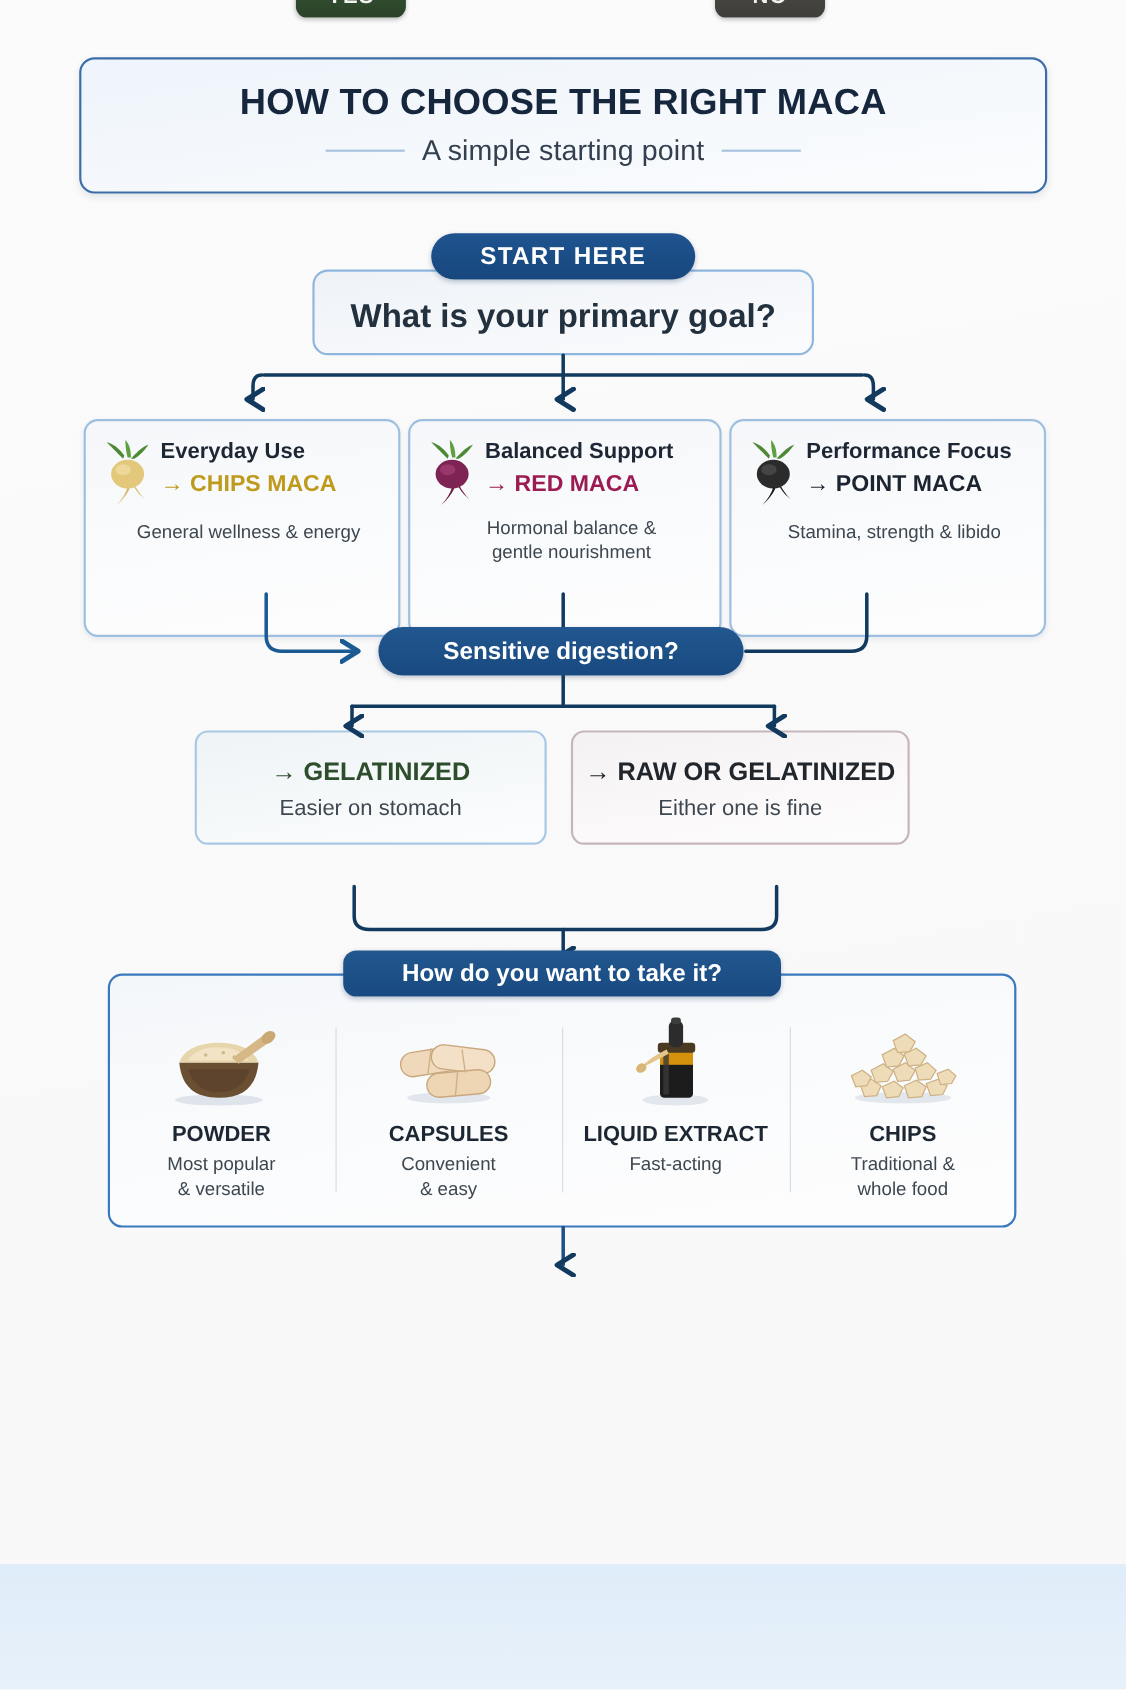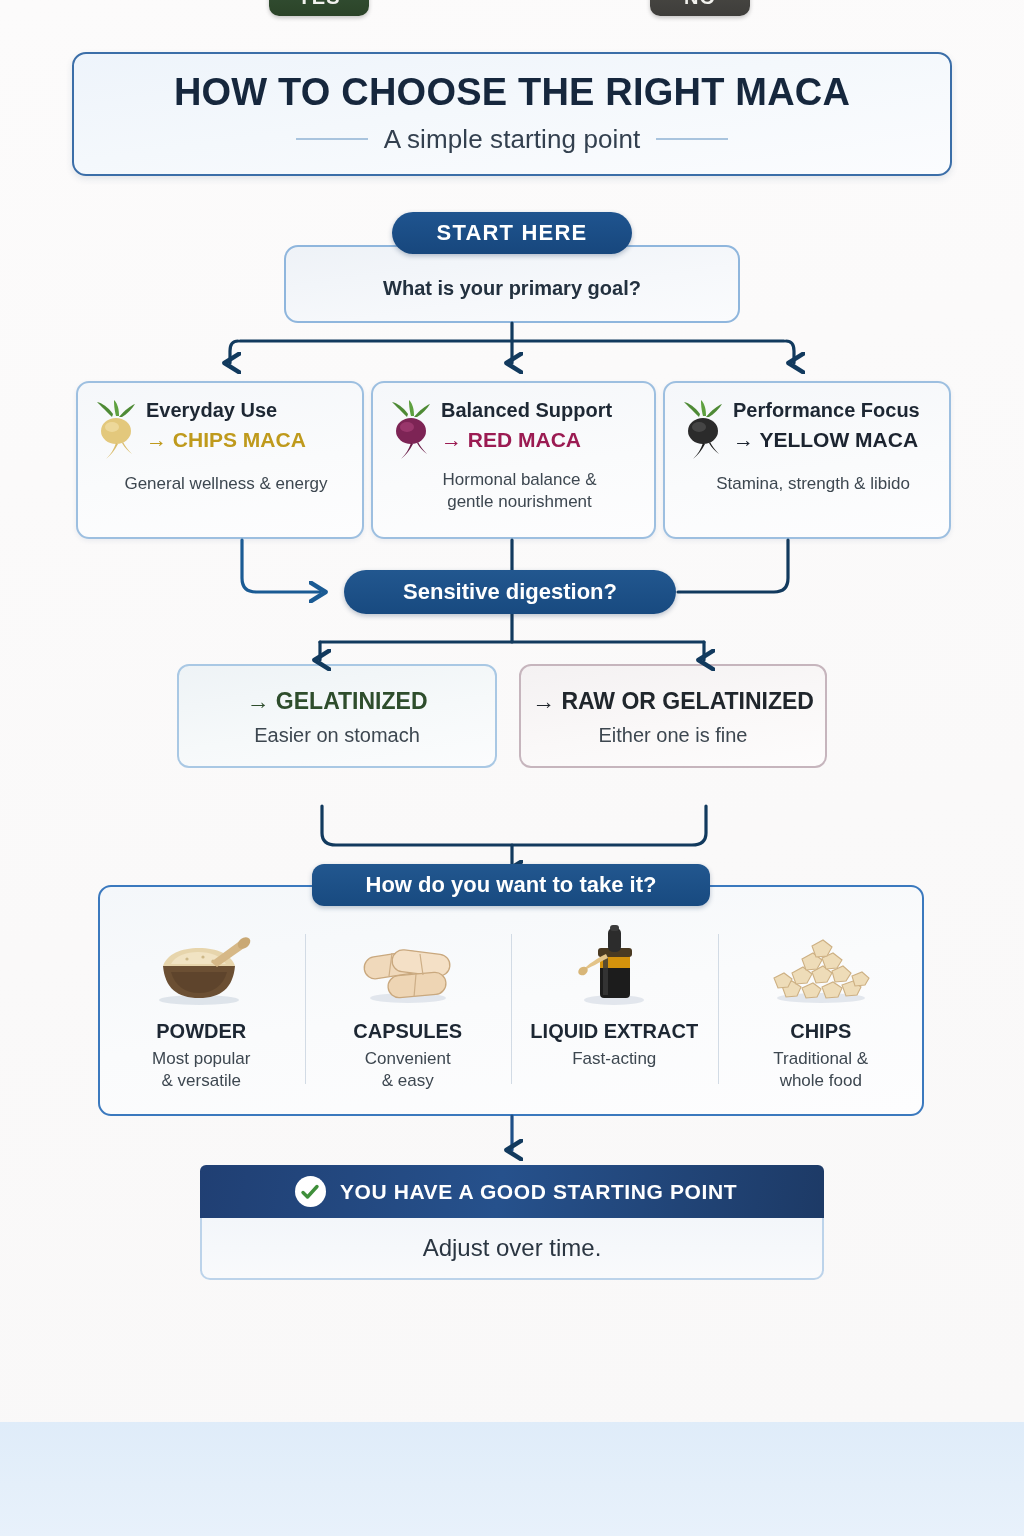--- a/index.html
+++ b/index.html
@@ -41,21 +41,21 @@
     border: 2px solid #3b6ea8;
     border-radius: 14px;
     background: linear-gradient(172deg, #eef4fb 0%, #f4f8fc 45%, #fbfcfe 100%);
     box-shadow: 0 3px 7px rgba(40,70,110,0.12);
     display: flex;
     flex-direction: column;
     align-items: center;
     justify-content: center;
   }
   #title-main {
-    font-size: 38px;
+    font-size: 33px;
     font-weight: bold;
     letter-spacing: 0.2px;
     color: #16273d;
     text-align: center;
     line-height: 1.05;
   }
   #subtitle-row {
     display: flex;
     align-items: center;
     gap: 16px;
@@ -96,30 +96,30 @@
     font-size: 22px;
     font-weight: bold;
     letter-spacing: 1.2px;
     display: flex;
     align-items: center;
     justify-content: center;
     box-shadow: 0 2px 5px rgba(20,50,90,0.3);
     z-index: 5;
   }
   #start-question {
-    font-size: 20px;
+    font-size: 30px;
     font-weight: bold;
     color: #23313f;
   }
 
   
   .maca-card {
     position: absolute;
     top: 381px;
-    height: 158px;
+    height: 198px;
     border: 2px solid #9dbfe0;
     border-radius: 13px;
     background: linear-gradient(172deg, #f5f7fa 0%, #fafbfc 55%, #fdfdfe 100%);
     box-shadow: 0 2px 5px rgba(40,70,110,0.08);
     padding: 14px 2px 10px 14px;
   }
   #card-yellow { left: 76px;  width: 288px; }
   #card-red    { left: 371px; width: 285px; }
   #card-black  { left: 663px; width: 288px; }
 
@@ -473,21 +473,21 @@
           <path d="M24 17 C22 9 22 4 22 1 C26 5 27 11 27 17" fill="#5ea03f"></path>
           <path d="M27 18 C33 11 38 7 43 5 C40 10 35 15 30 18" fill="#4e8a35"></path>
           <ellipse cx="24" cy="32" rx="15" ry="13" fill="#2b2b2b"></ellipse>
           <ellipse cx="20" cy="28" rx="7" ry="5" fill="#4a4a4a" opacity="0.85"></ellipse>
           <path d="M24 44 C22 50 19 55 14 60 C19 56 23 51 26 45 Z" fill="#1c1c1c"></path>
           <path d="M30 44 C33 49 36 52 40 55 C36 51 33 47 31 43 Z" fill="#1c1c1c"></path>
         </svg>
       </span>
       <span class="maca-textcol">
         <span class="maca-goal">Performance Focus</span>
-        <span class="maca-name" style="display:block;color:#1c2430">→ YELLOW MACA</span>
+        <span class="maca-name" style="display:block;color:#1c2430">→ POINT MACA</span>
       </span>
     </div>
     <div class="maca-desc">Stamina, strength &amp; libido</div>
   </div>
 
   <div id="sensitive-pill">Sensitive digestion?</div>
 
   <div class="branch-badge" id="badge-yes">YES</div>
   <div class="branch-card" id="branch-yes">
     <div class="branch-title">→ GELATINIZED</div>
@@ -583,29 +583,16 @@
             <path d="M18 50 l10 -5 8 6 -4 8 -10 1 z"></path>
           </g>
         </svg>
       </div>
       <div class="format-label">CHIPS</div>
       <div class="format-desc" style="white-space:pre-line">Traditional &amp;
 whole food</div>
     </div>
   </div>
 
-  <div id="final-wrap">
-    <div id="final-header">
-      <span id="final-check">
-        <svg width="22" height="22" viewBox="0 0 22 22">
-          <path d="M4 11.5 L8.5 16 L18 5.5" fill="none" stroke="#3f8f3a" stroke-width="3.4" stroke-linecap="round" stroke-linejoin="round"></path>
-        </svg>
-      </span>
-      <span id="final-title">YOU HAVE A GOOD STARTING POINT</span>
-    </div>
-    <div id="final-body">
-      <span id="final-sub">Adjust over time.</span>
-    </div>
-  </div>
 
 </div>
 
 <div id="bottom-band"></div>
 
 </body></html>

